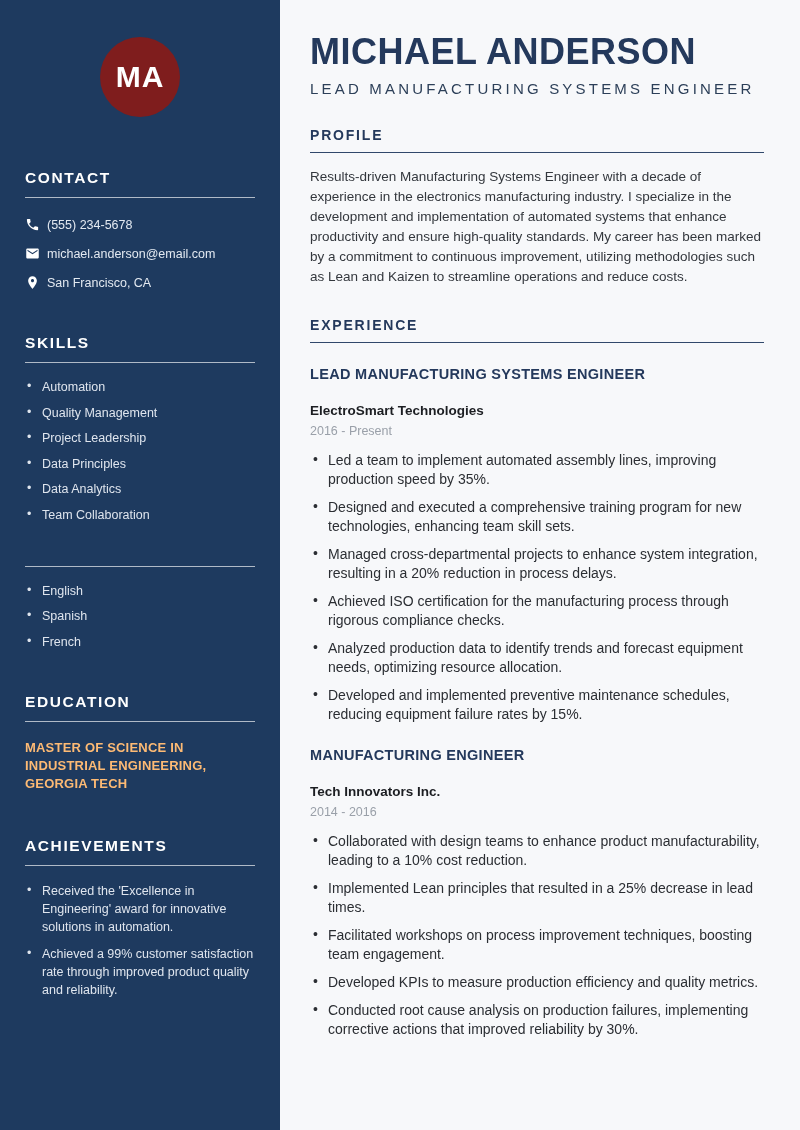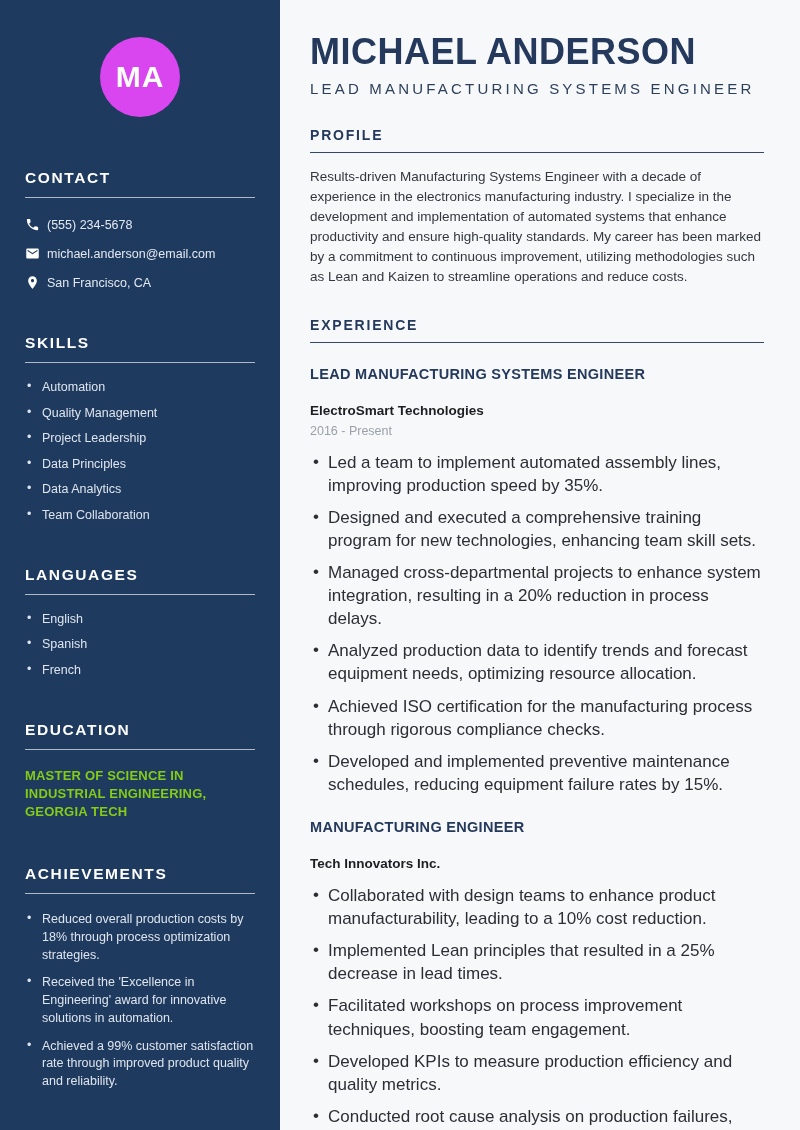--- a/index.html
+++ b/index.html
@@ -13,21 +13,21 @@
 
   
   .sidebar {
     width: 280px; flex-shrink: 0;
     background: #1e3a5f;
     color: #e3e9f1;
     padding: 0 25px;
   }
   .avatar {
     width: 80px; height: 80px; border-radius: 50%;
-    background: #d946ef;
+    background: #7f1d1d;
     margin: 37px auto 0;
     display: flex; align-items: center; justify-content: center;
   }
   .avatar-initials {
     font-size: 30px; font-weight: bold; color: #ffffff; letter-spacing: 1px;
   }
   .side-section { margin-top: 44px; }
   .side-section.first { margin-top: 52px; }
   .side-heading {
     font-size: 15.5px; font-weight: bold; color: #ffffff;
@@ -50,21 +50,21 @@
     position: relative; padding-left: 17px;
     margin-bottom: 11.5px; font-size: 12.5px; color: #dfe5ee;
   }
   ul.side-list li::before {
     content: "•"; position: absolute; left: 2px; top: -1px; color: #dfe5ee;
   }
   ul.side-list.loose li { margin-bottom: 10px; line-height: 1.42; }
 
   .education-degree {
     margin-top: 17px; font-size: 13px; font-weight: bold;
-    color: #84cc16; line-height: 1.4; letter-spacing: 0.2px;
+    color: #fdba74; line-height: 1.4; letter-spacing: 0.2px;
   }
 
   
   .main {
     flex: 1; background: #f7f8fa;
     padding: 33px 36px 0 30px;
   }
   .candidate-name {
     margin: 0; font-size: 36px; font-weight: 800;
     color: #24395c; letter-spacing: 0.5px; line-height: 1.05;
@@ -90,21 +90,21 @@
   }
   .job-company {
     margin-top: 21px; font-size: 13.5px; font-weight: bold; color: #1c1e22;
   }
   .job-dates {
     margin-top: 6px; font-size: 12.5px; color: #9aa0a9;
   }
   ul.job-bullets { list-style: none; margin: 13px 0 0; padding: 0; }
   ul.job-bullets li {
     position: relative; padding-left: 18px; margin-bottom: 9px;
-    font-size: 17px; line-height: 1.36; color: #2b2e33; max-width: 470px;
+    font-size: 14px; line-height: 1.36; color: #2b2e33; max-width: 470px;
   }
   ul.job-bullets li::before {
     content: "•"; position: absolute; left: 3px; top: -1px; color: #2b2e33;
   }
 </style>
 </head>
 <body>
 
 <div class="page">
 
@@ -152,40 +152,38 @@
         <li>Automation</li>
         <li>Quality Management</li>
         <li>Project Leadership</li>
         <li>Data Principles</li>
         <li>Data Analytics</li>
         <li>Team Collaboration</li>
       </ul>
     </section>
 
     <section class="side-section">
-      <div class="side-heading">LANGUAGES</div>
       <hr class="side-rule">
       <ul class="side-list">
         <li>English</li>
         <li>Spanish</li>
         <li>French</li>
       </ul>
     </section>
 
     <section class="side-section">
       <div class="side-heading">EDUCATION</div>
       <hr class="side-rule">
       <div class="education-degree">MASTER OF SCIENCE IN INDUSTRIAL ENGINEERING, GEORGIA TECH</div>
     </section>
 
     <section class="side-section">
       <div class="side-heading">ACHIEVEMENTS</div>
       <hr class="side-rule">
       <ul class="side-list loose">
-        <li>Reduced overall production costs by 18% through process optimization strategies.</li>
         <li>Received the 'Excellence in Engineering' award for innovative solutions in automation.</li>
         <li>Achieved a 99% customer satisfaction rate through improved product quality and reliability.</li>
       </ul>
     </section>
 
   </aside>
 
   <main class="main">
 
     <h1 class="candidate-name">MICHAEL ANDERSON</h1>
@@ -200,29 +198,30 @@
       <div class="main-heading">EXPERIENCE</div>
 
       <div class="job">
         <div class="job-title">LEAD MANUFACTURING SYSTEMS ENGINEER</div>
         <div class="job-company">ElectroSmart Technologies</div>
         <div class="job-dates">2016 - Present</div>
         <ul class="job-bullets">
           <li>Led a team to implement automated assembly lines, improving production speed by 35%.</li>
           <li>Designed and executed a comprehensive training program for new technologies, enhancing team skill sets.</li>
           <li>Managed cross-departmental projects to enhance system integration, resulting in a 20% reduction in process delays.</li>
+          <li>Achieved ISO certification for the manufacturing process through rigorous compliance checks.</li>
           <li>Analyzed production data to identify trends and forecast equipment needs, optimizing resource allocation.</li>
-          <li>Achieved ISO certification for the manufacturing process through rigorous compliance checks.</li>
           <li>Developed and implemented preventive maintenance schedules, reducing equipment failure rates by 15%.</li>
         </ul>
       </div>
 
       <div class="job">
         <div class="job-title">MANUFACTURING ENGINEER</div>
         <div class="job-company">Tech Innovators Inc.</div>
+        <div class="job-dates">2014 - 2016</div>
         <ul class="job-bullets">
           <li>Collaborated with design teams to enhance product manufacturability, leading to a 10% cost reduction.</li>
           <li>Implemented Lean principles that resulted in a 25% decrease in lead times.</li>
           <li>Facilitated workshops on process improvement techniques, boosting team engagement.</li>
           <li>Developed KPIs to measure production efficiency and quality metrics.</li>
           <li>Conducted root cause analysis on production failures, implementing corrective actions that improved reliability by 30%.</li>
         </ul>
       </div>
 
     </section>

